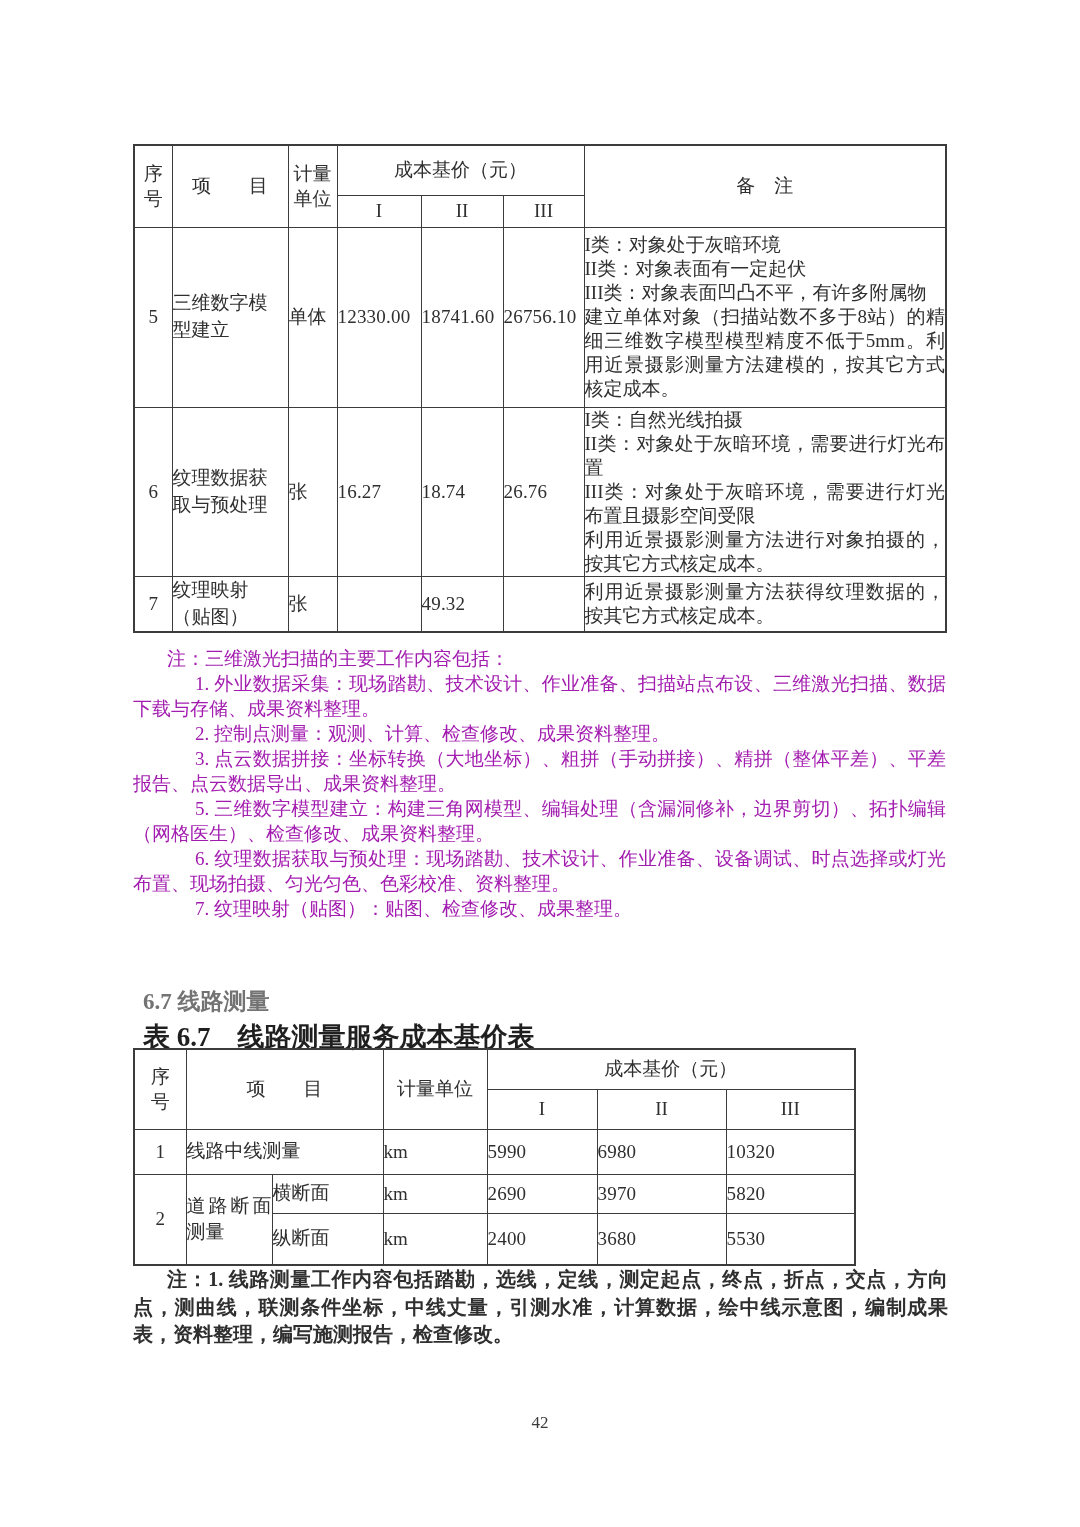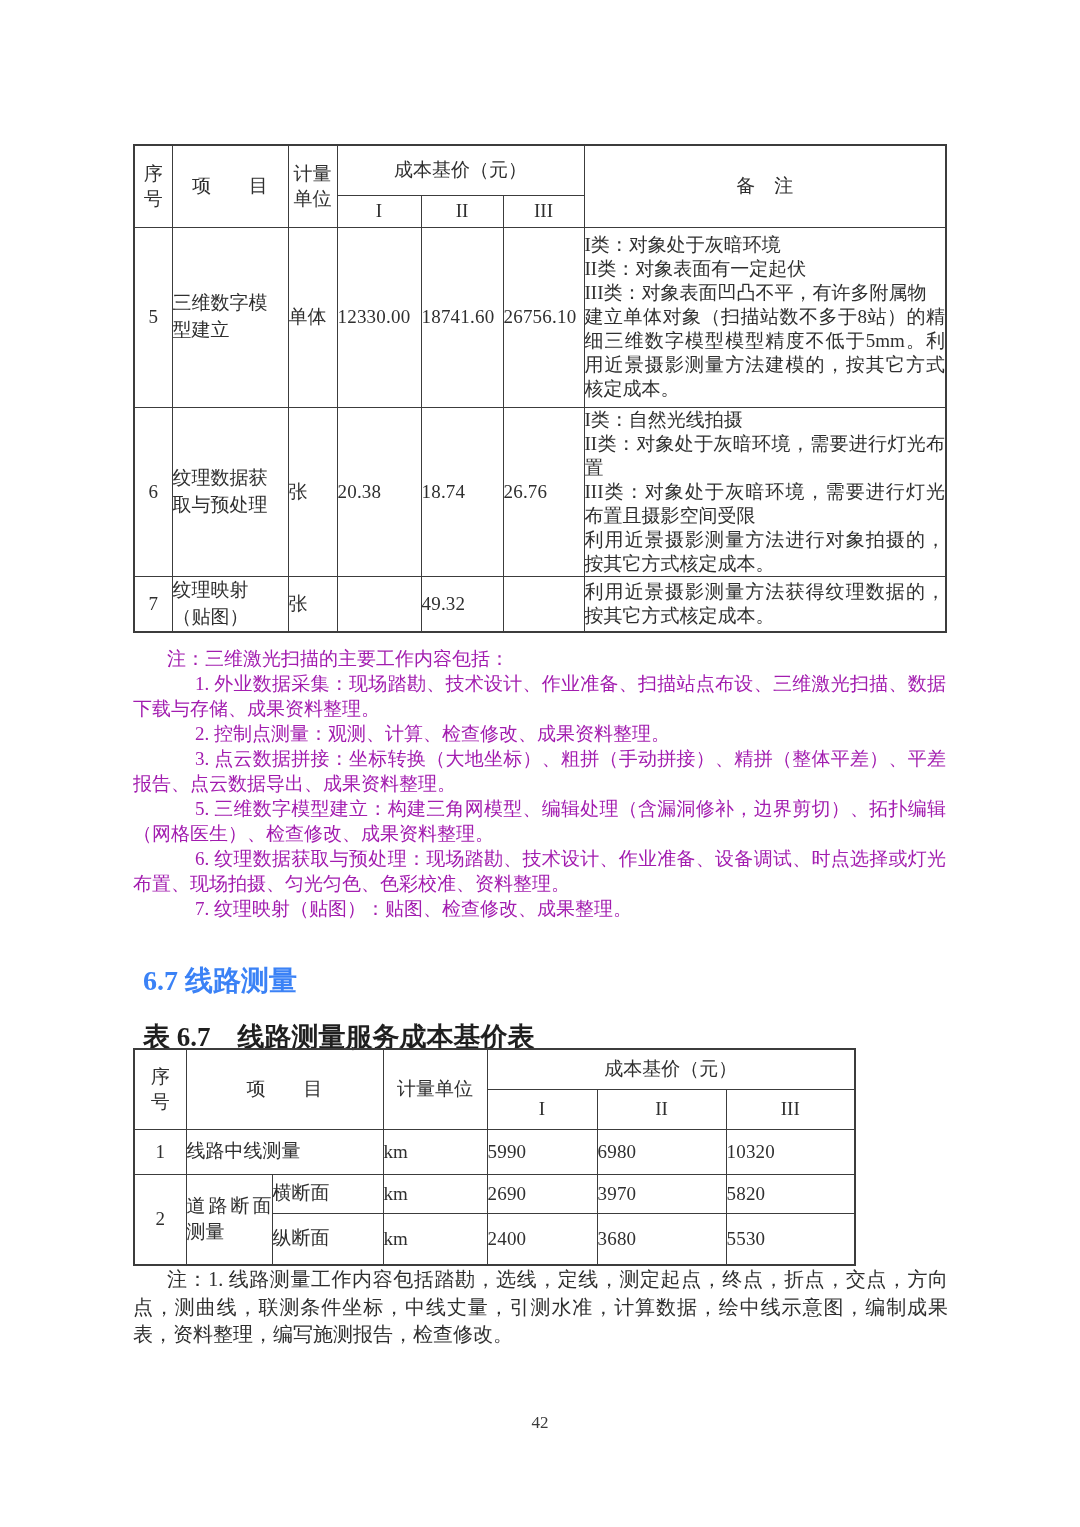--- a/index.html
+++ b/index.html
@@ -29,24 +29,24 @@
   }
   .num-cell{letter-spacing:0.2px;}
   .unit-cell{text-align:left;}
   .notes{
     width:813px;font-size:19px;line-height:25px;color:#a21caf;text-align:justify;
   }
   .notes p{margin:0;}
   .notes .lead{text-indent:34px;}
   .notes .itm{text-indent:62px;}
   .notes2{
-    width:815px;font-size:20px;line-height:27.5px;color:#2f2f2f;text-align:justify;
+    width:815px;font-size:20px;line-height:27.5px;color:#2f2f2f;text-align:justify;font-weight:bold;
   }
   .notes2 p{margin:0;text-indent:34px;}
-  .sec-heading{font-size:28px;font-weight:bold;color:#3b82f6;}
+  .sec-heading{font-size:23px;font-weight:bold;color:#737373;margin-top:24px;}
   .tbl-caption{font-size:27px;font-weight:bold;color:#1f1f1f;}
   .pagenum{
     width:1080px;text-align:center;font-size:17px;color:#3a3a3a;
   }
 </style>
 </head>
 <body>
 
 <table class="doc-table abs" style="left:133px;top:144px;width:812px;">
   <colgroup>
@@ -84,21 +84,21 @@
     <td class="remark-cell pre">I类：对象处于灰暗环境
 II类：对象表面有一定起伏
 III类：对象表面凹凸不平，有许多附属物
 建立单体对象（扫描站数不多于8站）的精细三维数字模型模型精度不低于5mm。利用近景摄影测量方法建模的，按其它方式核定成本。</td>
   </tr>
   <tr style="height:168px">
     <td class="center">6</td>
     <td class="item-cell pre">纹理数据获
 取与预处理</td>
     <td class="unit-cell">张</td>
-    <td class="num-cell">20.38</td>
+    <td class="num-cell">16.27</td>
     <td class="num-cell">18.74</td>
     <td class="num-cell">26.76</td>
     <td class="remark-cell pre">I类：自然光线拍摄
 II类：对象处于灰暗环境，需要进行灯光布置
 III类：对象处于灰暗环境，需要进行灯光布置且摄影空间受限
 利用近景摄影测量方法进行对象拍摄的，按其它方式核定成本。</td>
   </tr>
   <tr style="height:56px">
     <td class="center">7</td>
     <td class="item-cell pre">纹理映射

